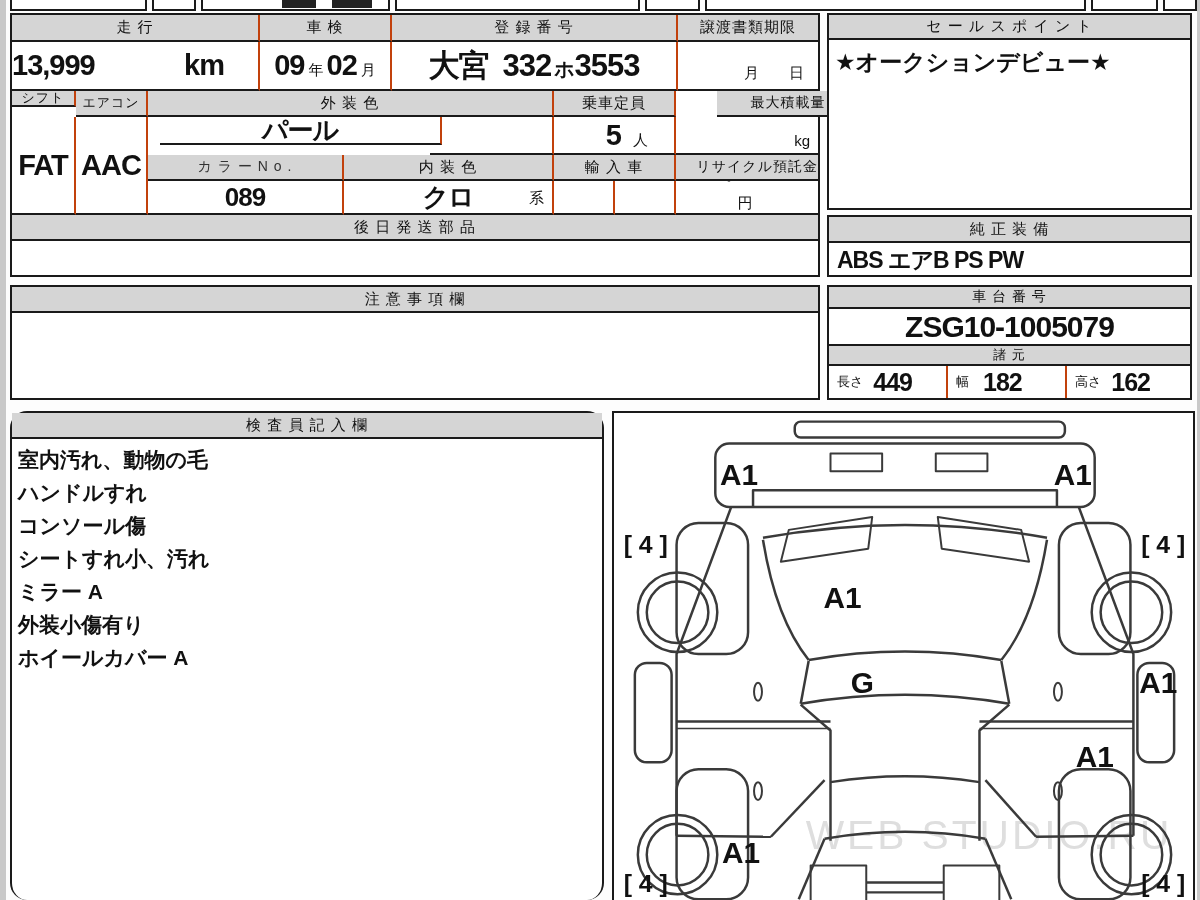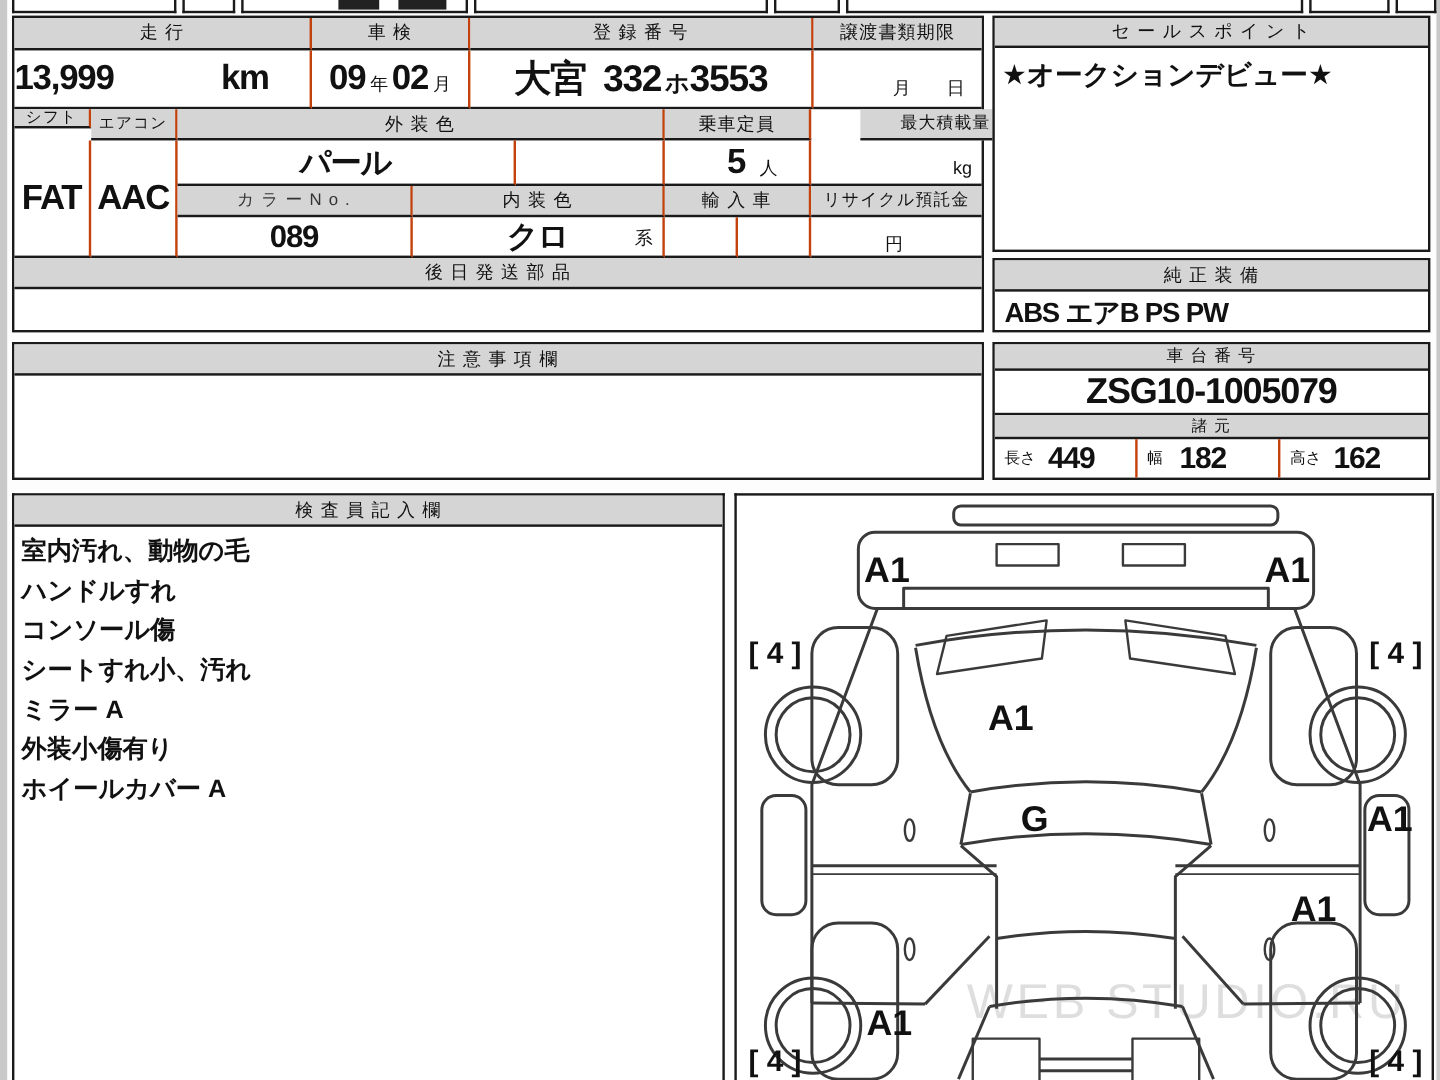--- a/index.html
+++ b/index.html
@@ -92,42 +92,42 @@
       <span>最大積載量</span>
     </div>
 
   <div class="cell val center" style="left:0;top:102px;width:64px;height:98px;">
       <span class="num">FAT</span>
     </div>
   <div class="cell val center" style="left:64px;top:102px;width:72px;height:98px;">
       <span class="num">AAC</span>
     </div>
 
-  <div class="cell val center" style="left:136px;top:102px;width:282px;height:38px;">
+  <div class="cell val center" style="left:148px;top:102px;width:282px;height:28px;">
       <span class="num" style="font-size:26px;">パール</span>
     </div>
   <div class="cell" style="left:418px;top:102px;width:124px;height:38px;"></div>
   <div class="cell val" style="left:542px;top:102px;width:122px;height:38px;justify-content:flex-end;padding-right:26px;">
     <span class="num">5</span>
     <span class="unit" style="margin-left:12px;">人</span>
   </div>
   <div class="cell val last" style="left:664px;top:102px;width:142px;height:38px;justify-content:flex-end;align-items:flex-end;padding:0 8px 4px 0;">
     <span style="font-size:15px;">kg</span>
   </div>
 
   <div class="cell hd" style="left:136px;top:140px;width:196px;height:26px;font-size:14px;color:#333;">
       <span>カ ラ ー N o .</span>
     </div>
   <div class="cell hd" style="left:332px;top:140px;width:210px;height:26px;">
       <span>内 装 色</span>
     </div>
   <div class="cell hd" style="left:542px;top:140px;width:122px;height:26px;">
       <span>輸 入 車</span>
     </div>
-  <div class="cell hd last" style="left:664px;top:140px;width:142px;height:26px;font-size:14px;">
+  <div class="cell hd last" style="left:664px;top:140px;width:142px;height:26px;font-size:14px;justify-content:flex-end;">
       <span>リサイクル預託金</span>
     </div>
 
   <div class="cell val center" style="left:136px;top:166px;width:196px;height:34px;">
       <span class="num" style="font-size:26px;">089</span>
     </div>
   <div class="cell val center" style="left:332px;top:166px;width:210px;height:34px;position:absolute;">
     <span class="num" style="font-size:26px;">クロ</span>
     <span style="position:absolute;right:8px;bottom:5px;font-size:15px;">系</span>
   </div>
@@ -181,21 +181,21 @@
   <div class="cell val bottom" style="left:119px;top:79px;width:119px;height:32px;padding-left:8px;gap:14px;">
     <span style="font-size:13px;">幅</span>
     <span class="num" style="font-size:25px;">182</span>
   </div>
   <div class="cell val bottom last" style="left:238px;top:79px;width:123px;height:32px;padding-left:8px;gap:10px;">
     <span style="font-size:13px;">高さ</span>
     <span class="num" style="font-size:25px;">162</span>
   </div>
 </div>
 
-<div class="box" style="left:10px;top:411px;width:594px;height:489px;border-bottom:none;">
+<div class="box" style="left:10px;top:411px;width:594px;height:489px;border-bottom:none;border-radius:17px;">
   <div class="cell hd last" style="left:0;top:0;width:590px;height:26px;">
       <span>検 査 員 記 入 欄</span>
     </div>
   <div style="position:absolute;left:6px;top:30px;">
     <div class="notes-line">室内汚れ、動物の毛</div>
     <div class="notes-line">ハンドルすれ</div>
     <div class="notes-line">コンソール傷</div>
     <div class="notes-line">シートすれ小、汚れ</div>
     <div class="notes-line">ミラー A</div>
     <div class="notes-line">外装小傷有り</div>

